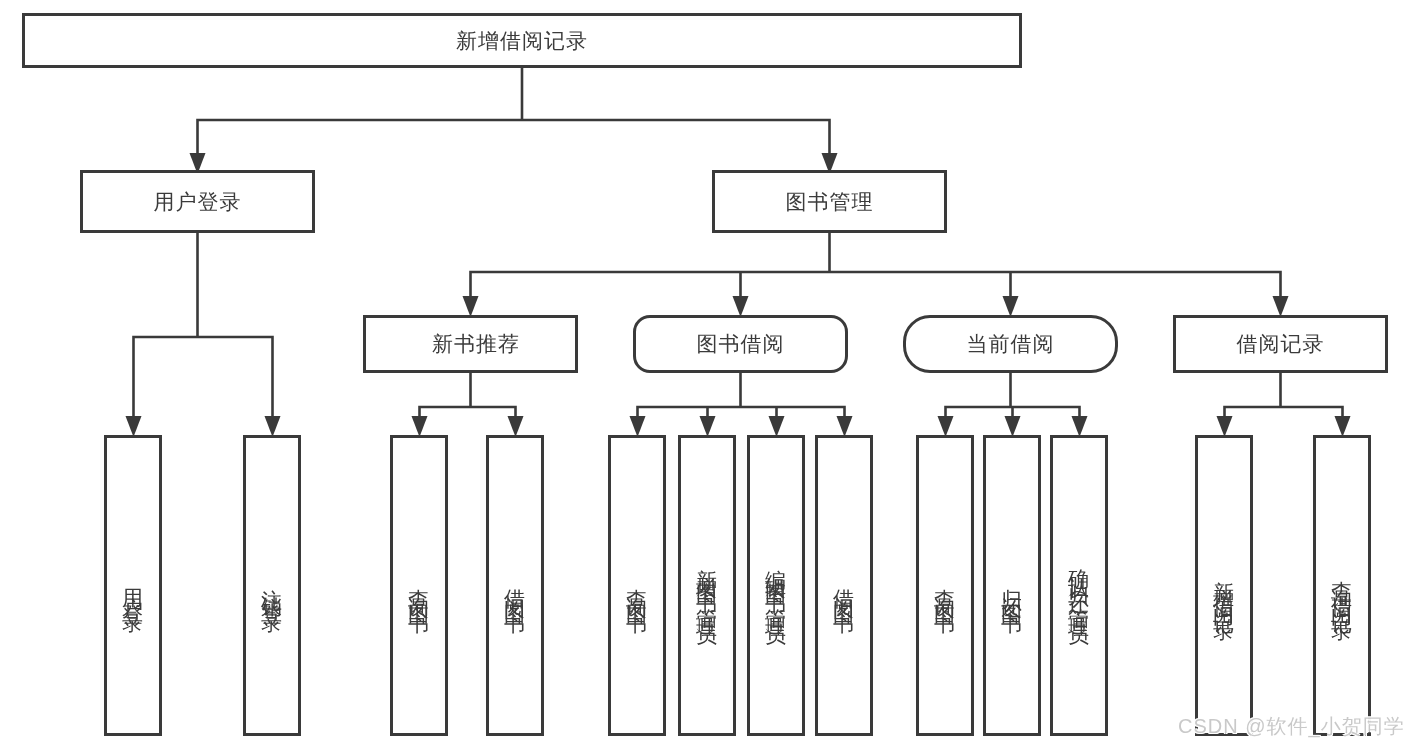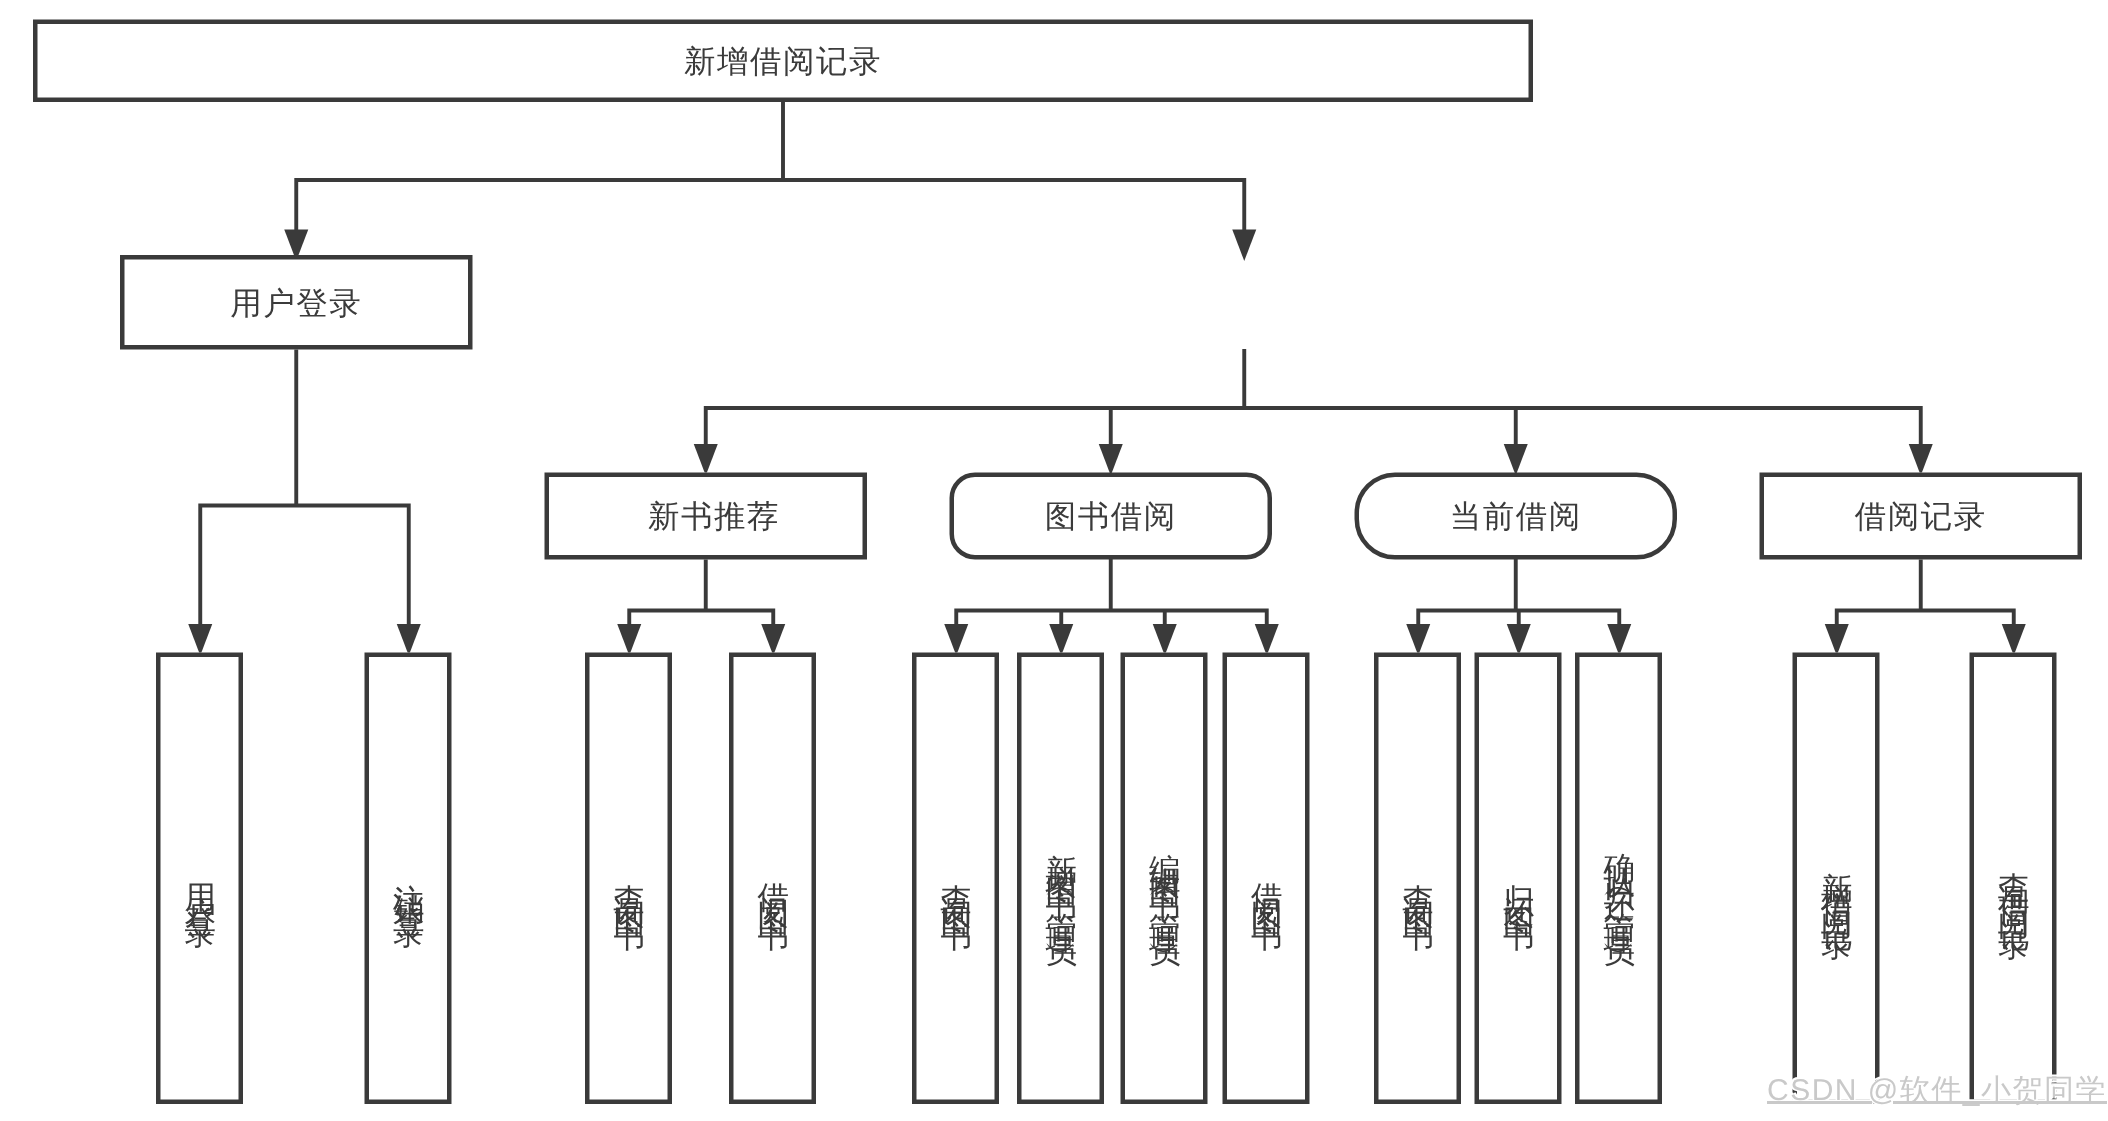--- a/index.html
+++ b/index.html
@@ -62,21 +62,20 @@
   .watermark {
     position: absolute;
     left: 1178px;
     top: 713px;
     z-index: 4;
     font-size: 20px;
     color: var(--watermark-color);
     letter-spacing: 1px;
     white-space: nowrap;
     text-shadow: 1px 1px 0 #ffffff, -1px -1px 0 #ffffff, 1px -1px 0 #ffffff, -1px 1px 0 #ffffff;
-    text-decoration: underline;
   }
 </style>
 </head>
 <body>
 
 <div class="canvas">
 
   <svg class="connectors" viewBox="0 0 1405 747" xmlns="http://www.w3.org/2000/svg">
     <path d="
       M522,68 V120 M197.5,120 H829.5 M197.5,120 V155 M829.5,120 V155
@@ -103,20 +102,21 @@
     <polygon points="937.5,416 953.5,416 945.5,437"></polygon>
     <polygon points="1004.5,416 1020.5,416 1012.5,437"></polygon>
     <polygon points="1071.5,416 1087.5,416 1079.5,437"></polygon>
     <polygon points="1216.5,416 1232.5,416 1224.5,437"></polygon>
     <polygon points="1334.5,416 1350.5,416 1342.5,437"></polygon>
   </svg>
 
   <div class="node hbox" style="left:22px; top:13px; width:1000px; height:55px;">新增借阅记录</div>
 
   <div class="node hbox" style="left:80px; top:170px; width:235px; height:63px;">用户登录</div>
+  <div class="node hbox" style="left:712px; top:170px; width:235px; height:63px;">图书管理</div>
 
   <div class="node hbox" style="left:363px; top:315px; width:215px; height:58px;padding-left:11px;">新书推荐</div>
   <div class="node hbox" style="left:633px; top:315px; width:215px; height:58px;border-radius:17px;">图书借阅</div>
   <div class="node hbox" style="left:903px; top:315px; width:215px; height:58px;border-radius:27px;">当前借阅</div>
   <div class="node hbox" style="left:1173px; top:315px; width:215px; height:58px;">借阅记录</div>
 
   <div class="node vbox" style="left:104px; top:435px; width:58px; height:301px;">用户登录</div>
   <div class="node vbox" style="left:243px; top:435px; width:58px; height:301px;">注销登录</div>
 
   <div class="node vbox" style="left:390px; top:435px; width:58px; height:301px;">查询图书</div>

